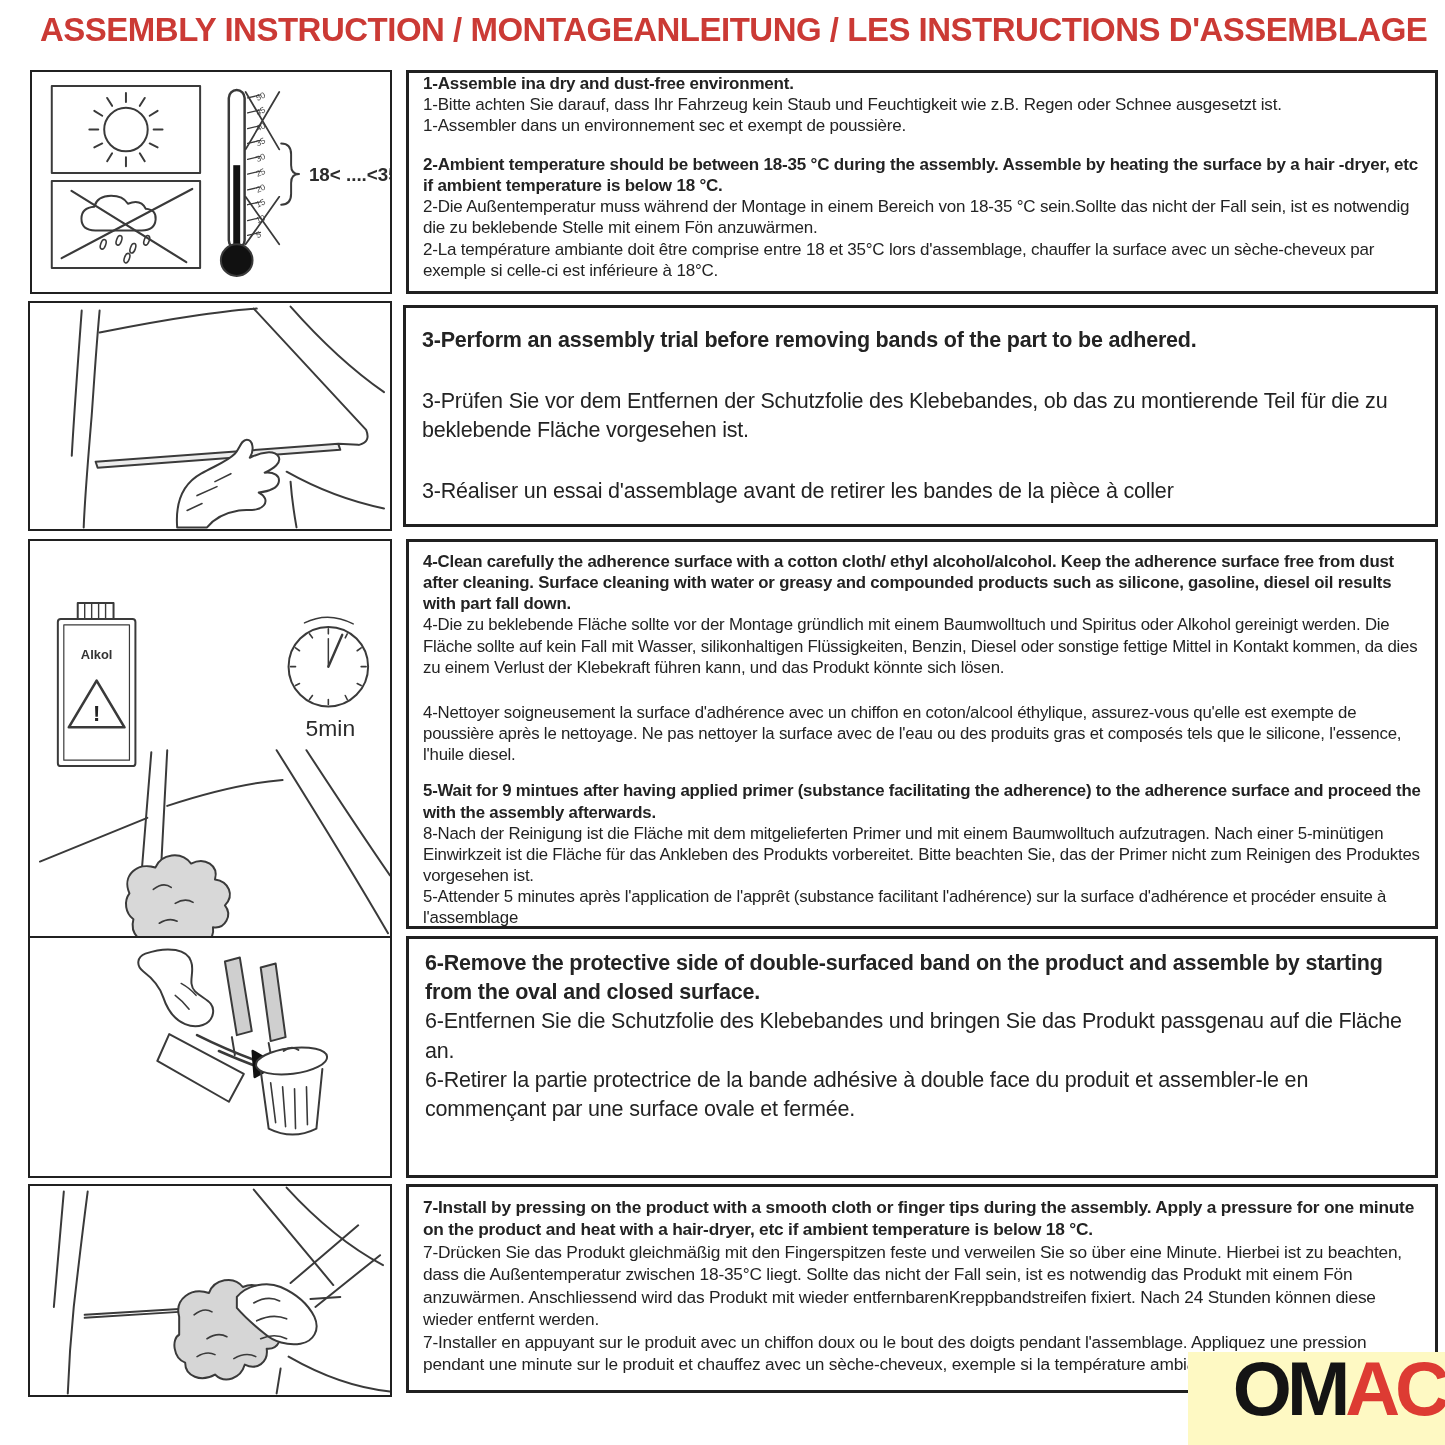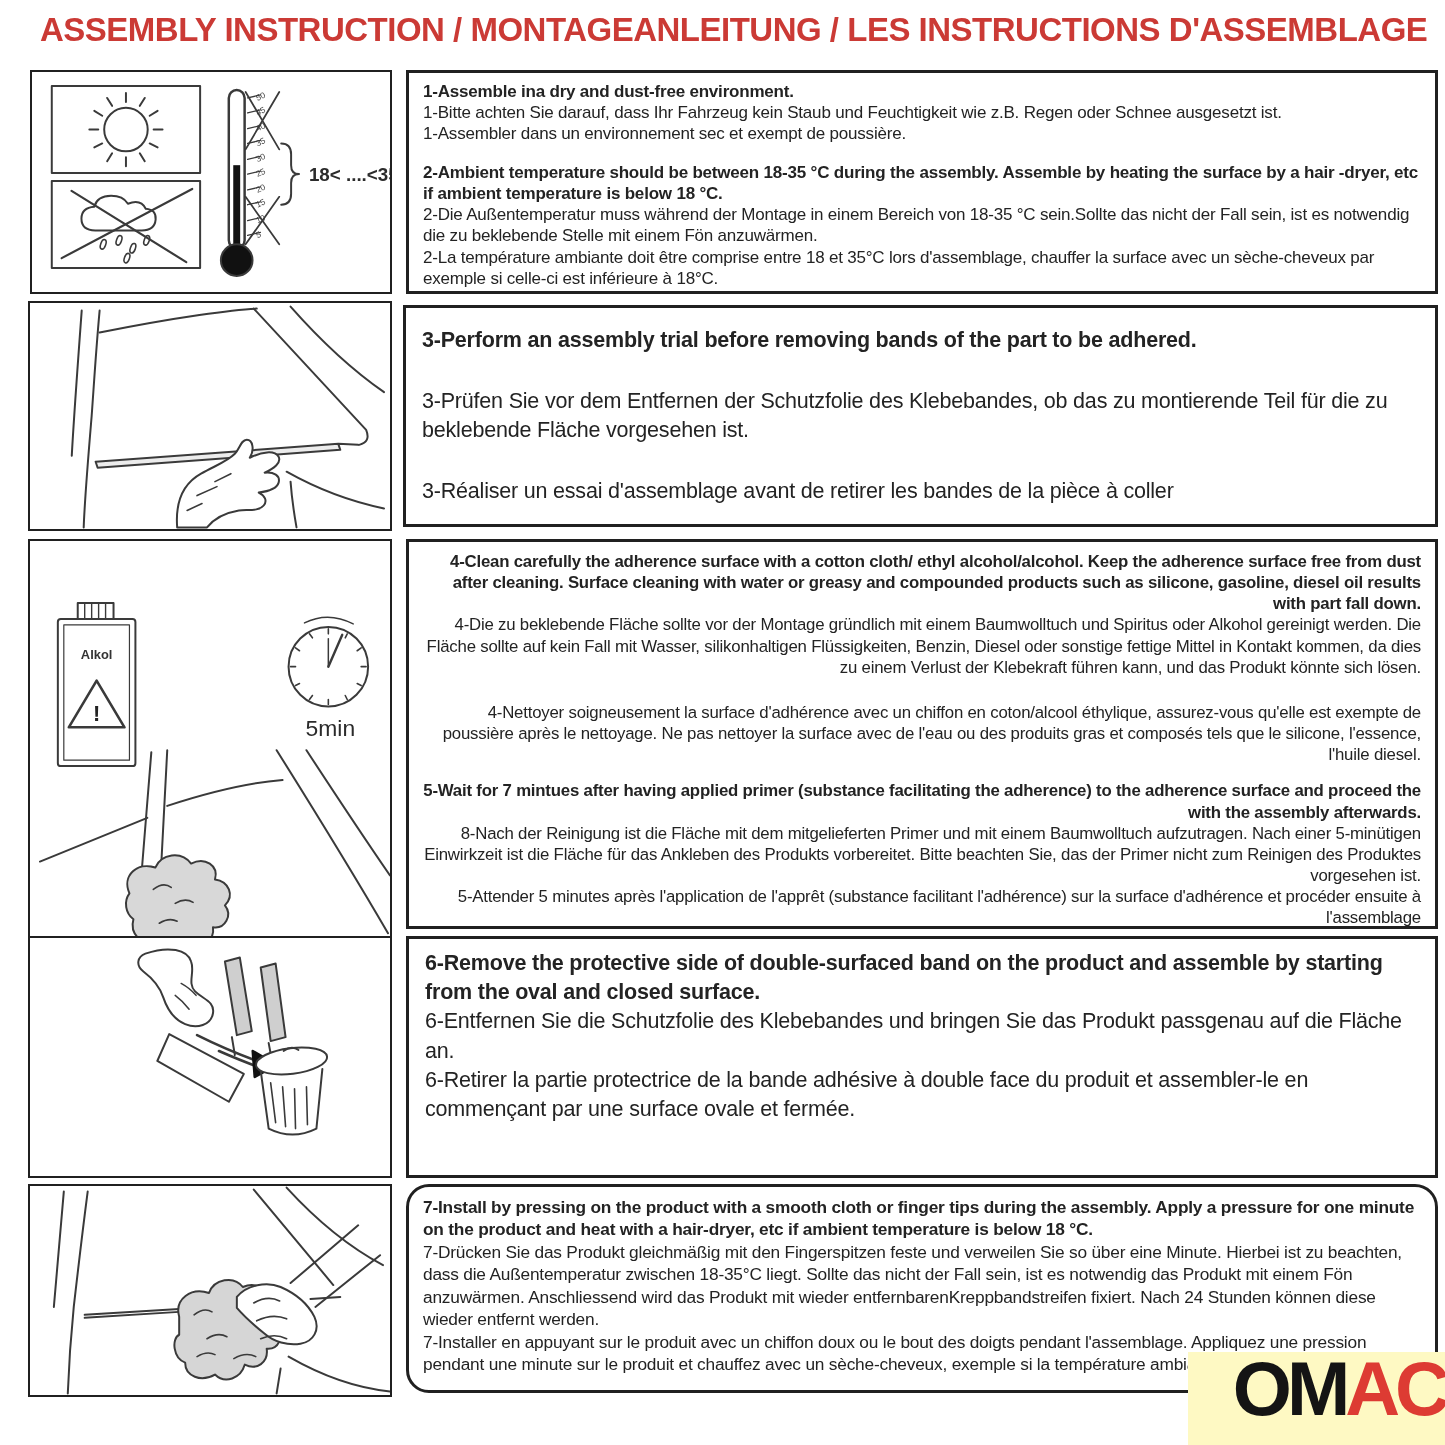--- a/index.html
+++ b/index.html
@@ -11,23 +11,23 @@
     position:absolute;left:40px;top:10px;width:1390px;
     font-size:34px;font-weight:bold;letter-spacing:-0.5px;
     color:#CB3A35;transform:scaleX(0.97);transform-origin:left center;white-space:nowrap;
   }
   .box{position:absolute;background:#fff;border:3px solid #202020;box-sizing:border-box;}
   .imgbox{border-width:2.5px;}
   .txt p{margin:0;padding:0;color:#232323;letter-spacing:-0.2px;}
   .txt .b{font-weight:bold;}
   .gap{margin-bottom:18px !important;}
   
-  .sec1{padding:8px 14px;font-size:17px;line-height:1.24;}
+  .sec1{padding:0 14px;font-size:17px;line-height:1.24;}
   .sec2{padding:10px 30px 10px 16px;font-size:21.5px;line-height:1.34;display:flex;flex-direction:column;justify-content:center;}
-  .sec3{padding:9px 14px;font-size:16.8px;line-height:1.26;text-align:right;}
+  .sec3{padding:9px 14px;font-size:16.8px;line-height:1.26;}
   .sec3 .gap{margin-bottom:15px !important;margin-top:24px;}
   .sec4{padding:10px 16px 10px 16px;font-size:21.5px;line-height:1.36;}
   .sec5{padding:9px 14px;font-size:17.3px;line-height:1.3;}
   .scene{display:block;width:100%;height:100%;}
   .logo{
     position:absolute;left:1188px;top:1352px;width:257px;height:93px;
     background:#fef9c3;z-index:5;display:flex;align-items:flex-start;justify-content:flex-end;
     font-weight:bold;font-size:76px;letter-spacing:-5px;line-height:0.98;
   }
   .logo .lb{color:#141414;}
@@ -169,21 +169,21 @@
         <path d="M150,386 L148,356 M128,386 L126,358" stroke-width="1.8"></path>
       </g>
     </g>
   </svg>
 </div>
 
 <div class="box txt sec3" style="left:406px;top:539px;width:1032px;height:390px;">
   <p class="b">4-Clean carefully the adherence surface with a cotton cloth/ ethyl alcohol/alcohol. Keep the adherence surface free from dust after cleaning. Surface cleaning with water or greasy and compounded products such as silicone, gasoline, diesel oil results with part fall down.</p>
   <p>4-Die zu beklebende Fläche sollte vor der Montage gründlich mit einem Baumwolltuch und Spiritus oder Alkohol gereinigt werden. Die Fläche sollte auf kein Fall mit Wasser, silikonhaltigen Flüssigkeiten, Benzin, Diesel oder sonstige fettige Mittel in Kontakt kommen, da dies zu einem Verlust der Klebekraft führen kann, und das Produkt könnte sich lösen.</p>
   <p class="gap">4-Nettoyer soigneusement la surface d'adhérence avec un chiffon en coton/alcool éthylique, assurez-vous qu'elle est exempte de poussière après le nettoyage. Ne pas nettoyer la surface avec de l'eau ou des produits gras et composés tels que le silicone, l'essence, l'huile diesel.</p>
-  <p class="b">5-Wait for 7 mintues after having applied primer (substance facilitating the adherence) to the adherence surface and proceed the with the assembly afterwards.</p>
+  <p class="b">5-Wait for 9 mintues after having applied primer (substance facilitating the adherence) to the adherence surface and proceed the with the assembly afterwards.</p>
   <p>8-Nach der Reinigung ist die Fläche mit dem mitgelieferten Primer und mit einem Baumwolltuch aufzutragen. Nach einer 5-minütigen Einwirkzeit ist die Fläche für das Ankleben des Produkts vorbereitet. Bitte beachten Sie, das der Primer nicht zum Reinigen des Produktes vorgesehen ist.</p>
   <p>5-Attender 5 minutes après l'application de l'apprêt (substance facilitant l'adhérence) sur la surface d'adhérence et procéder ensuite à l'assemblage</p>
 </div>
 
 <div class="box imgbox" style="left:28px;top:936px;width:364px;height:242px;">
   <svg class="scene" viewBox="0 0 362 236">
     <g fill="none" stroke="#3a3a3a" stroke-width="2" stroke-linecap="round" stroke-linejoin="round">
       <g>
         <path d="M116,14 C140,6 158,10 162,22 C166,32 158,44 166,52 C174,60 186,62 184,74 C182,86 168,90 156,85 C144,80 138,70 134,58 C130,46 122,38 114,32 C106,26 108,17 116,14 Z" fill="#fff"></path>
         <path d="M146,56 q8,6 14,14 M152,44 q9,5 15,12" stroke-width="1.5"></path>
@@ -233,21 +233,21 @@
       </g>
       <g>
         <path d="M208,110 C218,98 238,94 252,100 C268,107 280,118 286,130 C292,143 285,155 272,157 C259,159 245,155 236,147 C226,139 214,128 208,121 Z" fill="#fff"></path>
         <path d="M225,116 q14,-8 26,-2 M228,134 q16,-8 30,-2 M232,152 q14,-6 26,0" stroke-width="1.7"></path>
         <path d="M262,96 L330,38 M287,120 L352,68"></path>
       </g>
     </g>
   </svg>
 </div>
 
-<div class="box txt sec5" style="left:406px;top:1184px;width:1032px;height:209px;border-radius:23px;">
+<div class="box txt sec5" style="left:406px;top:1184px;width:1032px;height:209px;">
   <p class="b">7-Install by pressing on the product with a smooth cloth or finger tips during the assembly. Apply a pressure for one minute on the product and heat with a hair-dryer, etc if ambient temperature is below 18 °C.</p>
   <p>7-Drücken Sie das Produkt gleichmäßig mit den Fingerspitzen feste und verweilen Sie so über eine Minute. Hierbei ist zu beachten, dass die Außentemperatur zwischen 18-35°C liegt. Sollte das nicht der Fall sein, ist es notwendig das Produkt mit einem Fön anzuwärmen. Anschliessend wird das Produkt mit wieder entfernbarenKreppbandstreifen fixiert. Nach 24 Stunden können diese wieder entfernt werden.</p>
   <p>7-Installer en appuyant sur le produit avec un chiffon doux ou le bout des doigts pendant l'assemblage. Appliquez une pression pendant une minute sur le produit et chauffez avec un sèche-cheveux, exemple si la température ambiante est inférieure à 18°C</p>
 </div>
 
 <div class="logo">
   <span class="lb">OM</span>
     <span class="lr">AC</span>
 </div>
 

